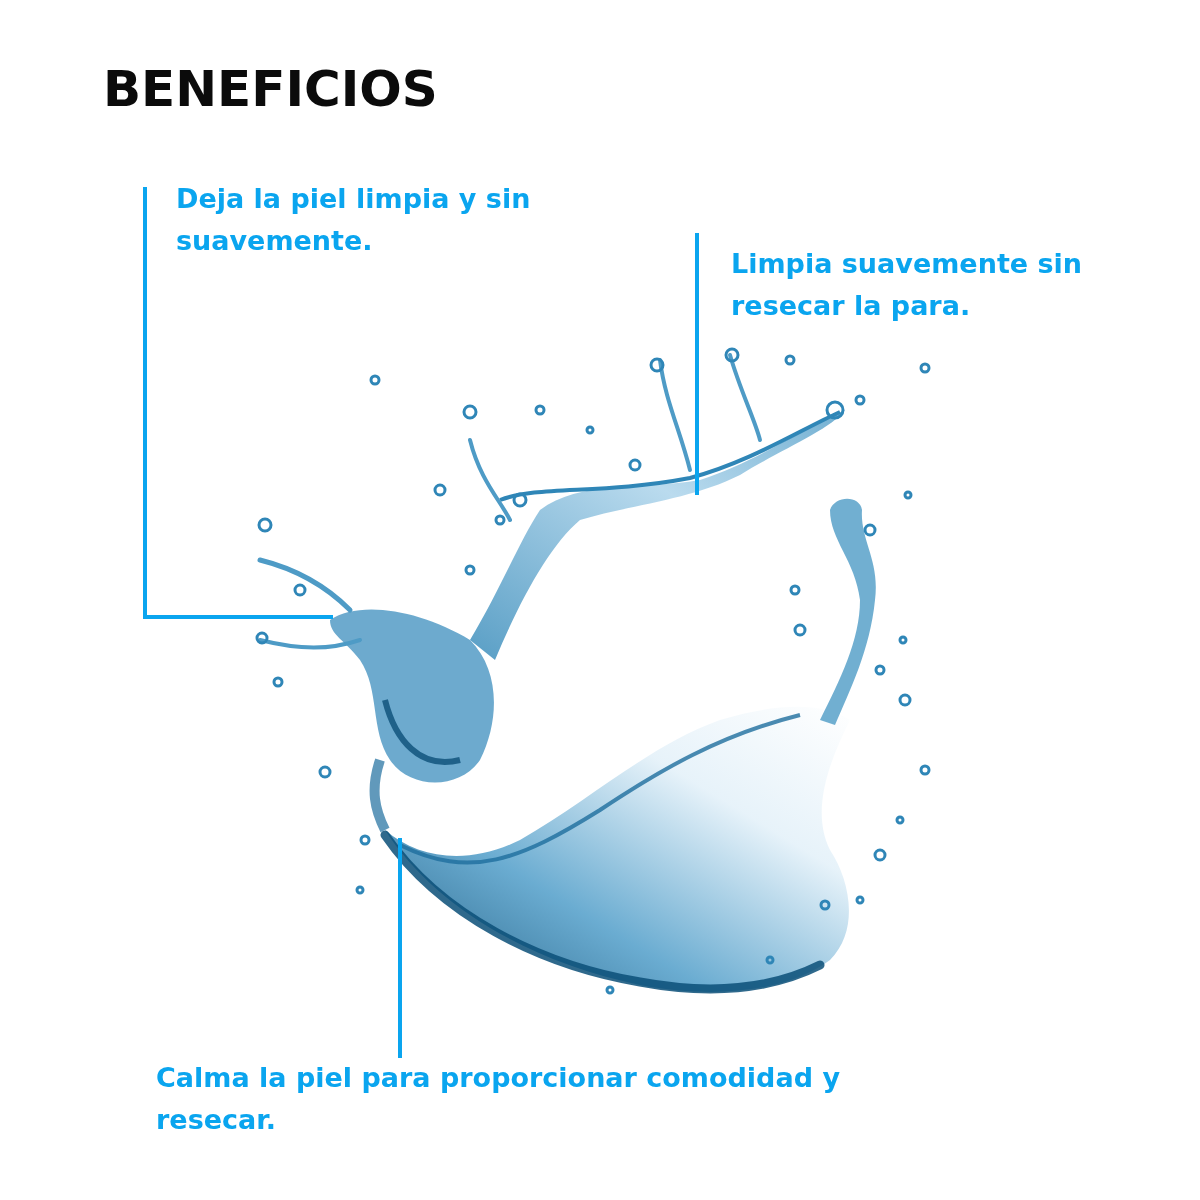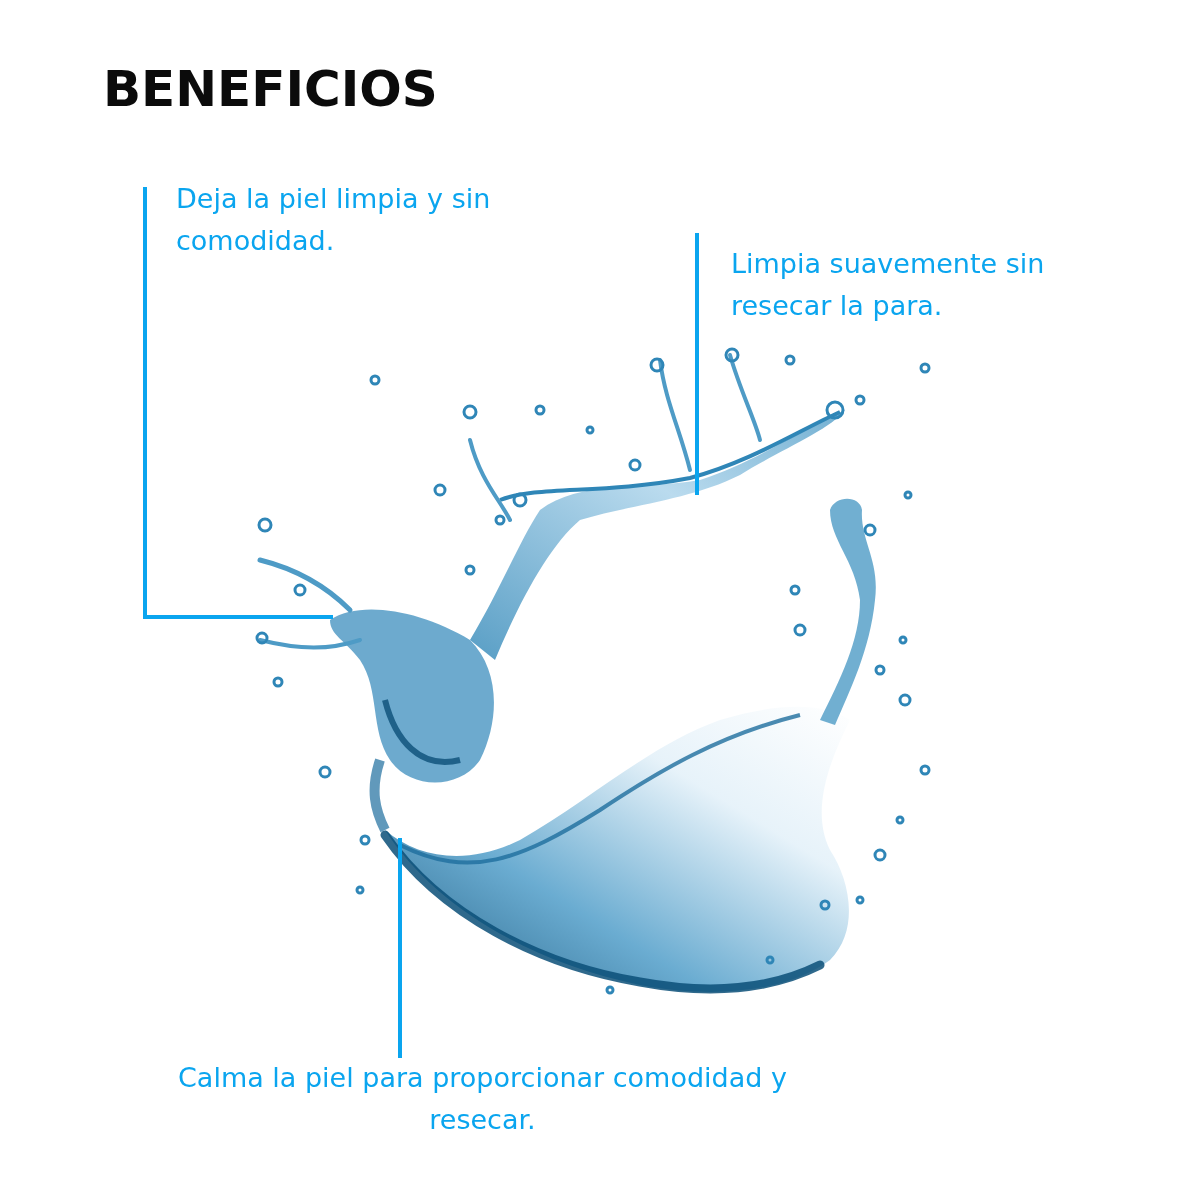--- a/index.html
+++ b/index.html
@@ -4,21 +4,21 @@
   <style>
     html, body { margin: 0; padding: 0; background: #ffffff; }
     body { width: 1200px; height: 1200px; position: relative; overflow: hidden; font-family: "DejaVu Sans", sans-serif; }
     .title {
       position: absolute; left: 103px; top: 64px;
       font-family: "DejaVu Sans", sans-serif; font-weight: bold;
       font-size: 50px; letter-spacing: 0px; color: #0b0b0b; margin: 0; line-height: 1; text-align: right;
     }
     .callout-text {
       position: absolute; margin: 0;
-      font-family: "DejaVu Sans", sans-serif; font-weight: normal;
+      font-family: "DejaVu Sans", sans-serif; font-weight: bold;
       font-size: 27px; line-height: 42px; color: var(--accent);
     }
     .line { position: absolute; background: var(--accent); }
     .splash { position: absolute; left: 0; top: 0; width: 1200px; height: 1200px; }
   </style>
 </head>
 <body>
 
 <h1 class="title">BENEFICIOS</h1>
 
@@ -101,26 +101,26 @@
     <circle cx="825" cy="905" r="4"></circle>
       <circle cx="770" cy="960" r="3"></circle>
       <circle cx="610" cy="990" r="3"></circle>
   </g>
 </svg>
 
 <div class="line" style="left:143px; top:187px; width:4px; height:432px;"></div>
 <div class="line" style="left:143px; top:615px; width:190px; height:4px;"></div>
 <p class="callout-text" style="left:176px; top:178px;">
   <span>Deja la piel limpia y sin</span><br>
-  <span>comodidad.</span>
+  <span>suavemente.</span>
 </p>
 
 <div class="line" style="left:695px; top:233px; width:4px; height:262px;"></div>
 <p class="callout-text" style="left:731px; top:223px;margin-top:20px;">
   <span>Limpia suavemente sin</span><br>
   <span>resecar la para.</span>
 </p>
 
 <div class="line" style="left:398px; top:838px; width:4px; height:220px;"></div>
-<p class="callout-text" style="left:178px; top:1057px;text-align:center;">
+<p class="callout-text" style="left:156px; top:1057px;">
   <span>Calma la piel para proporcionar comodidad y</span><br>
   <span>resecar.</span>
 </p>
 
 </body></html>

